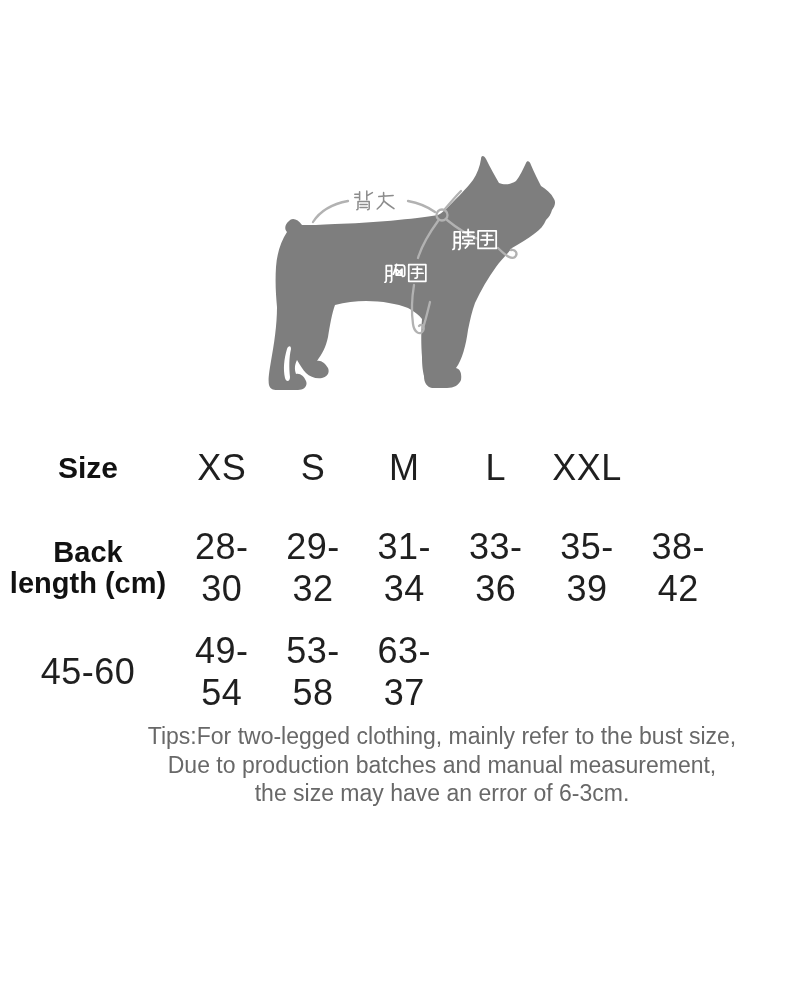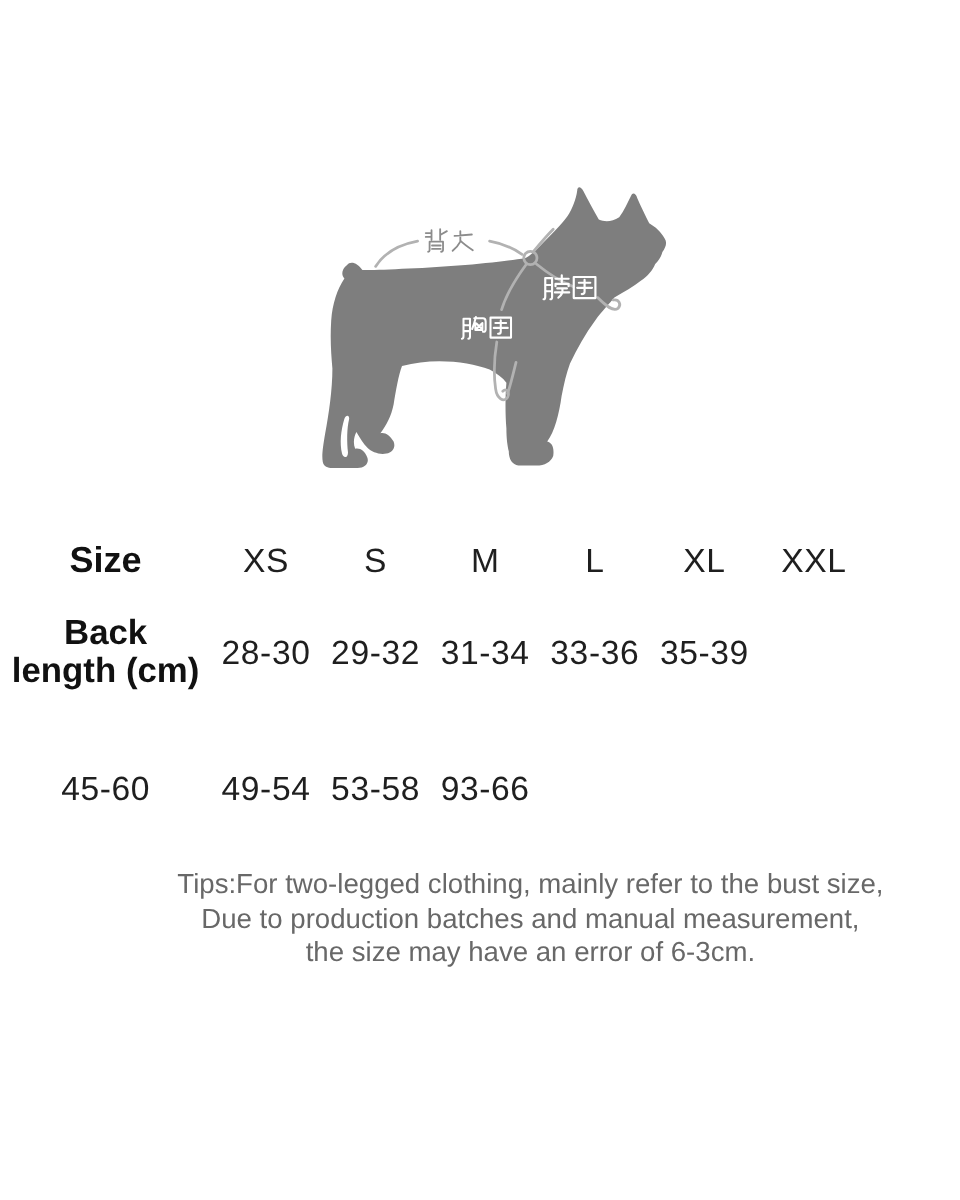--- a/index.html
+++ b/index.html
@@ -7,23 +7,23 @@
     position:relative;width:800px;height:1000px;background:#ffffff;overflow:hidden;
     font-family:"Liberation Sans","DejaVu Sans",sans-serif;color:#1c1c1c;
   }
   .dog-wrap{position:absolute;left:240px;top:135px;width:320px;height:270px;}
   .trow{
     position:absolute;left:0;width:724px;
     display:grid;grid-template-columns:176px repeat(6,1fr);
     align-items:center;text-align:center;
   }
   .trow.headers{top:444px;height:48px;}
-  .trow.row-back{top:500px;height:88px;}
+  .trow.row-back{top:524px;height:88px;}
   .trow.row-bust{top:630px;height:56px;}
-  .cell{font-size:28px;color:#1f1f1f;letter-spacing:0.5px;}
+  .cell{font-size:36px;color:#1f1f1f;letter-spacing:0.5px;}
   .rlabel{font-weight:bold;font-size:29px;line-height:31px;color:#111111;}
   .corner{font-weight:bold;font-size:30px;color:#111111;}
   .tips{
     position:absolute;left:0;top:722px;width:796px;
     text-align:center;font-size:23px;line-height:28.5px;color:#686868;margin-left:44px;
   }
   .tips div{white-space:nowrap;}
   svg .tape{stroke:#b2b2b2;stroke-width:2.3;fill:none;stroke-linecap:round;}
   svg .glyph{fill:none;stroke-linecap:round;stroke-linejoin:round;}
 </style>
@@ -106,41 +106,41 @@
   </div>
 
   <div>
 
     <div class="trow headers">
       <div class="corner">Size</div>
       <div class="cell">XS</div>
       <div class="cell">S</div>
       <div class="cell">M</div>
       <div class="cell">L</div>
-      <div class="cell">XL</div>
       <div class="cell">XXL</div>
     </div>
 
     <div class="trow row-back">
       <div class="rlabel">
         <div>Back</div>
         <div>length (cm)</div>
       </div>
       <div class="cell">28-30</div>
       <div class="cell">29-32</div>
       <div class="cell">31-34</div>
       <div class="cell">33-36</div>
       <div class="cell">35-39</div>
+      <div class="cell">38-42</div>
     </div>
 
     <div class="trow row-bust">
       <div class="cell">45-60</div>
       <div class="cell">49-54</div>
       <div class="cell">53-58</div>
-      <div class="cell">93-66</div>
+      <div class="cell">63-37</div>
     </div>
   </div>
 
   <div class="tips">
     <div>Tips:For two-legged clothing, mainly refer to the bust size,</div>
     <div>Due to production batches and manual measurement,</div>
     <div>the size may have an error of 6-3cm.</div>
   </div>
 
 </div>

